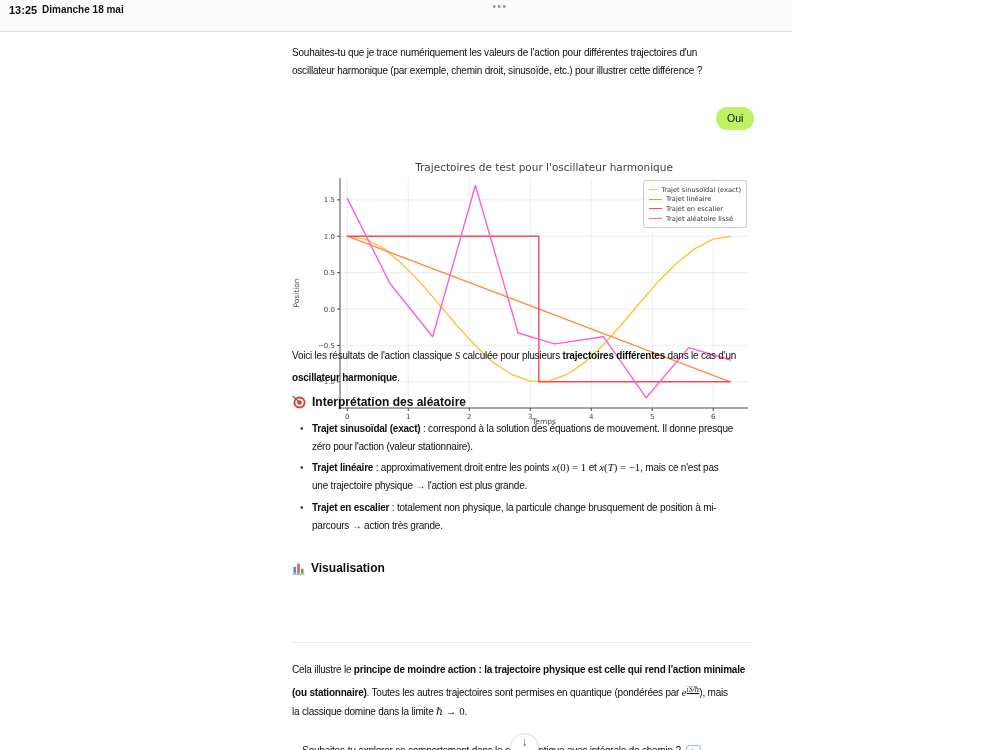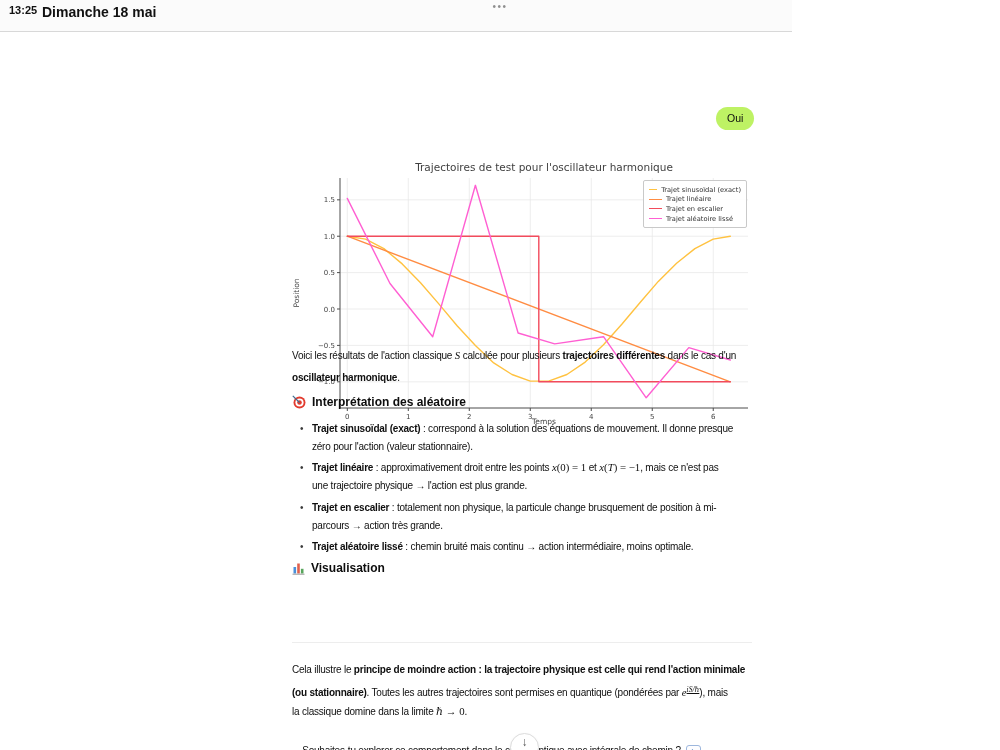--- a/index.html
+++ b/index.html
@@ -4,21 +4,21 @@
 <style>
   html,body{margin:0;padding:0;background:#ffffff;}
   .screen{position:relative;width:792px;height:750px;background:#ffffff;overflow:hidden;
           font-family:"Liberation Sans","DejaVu Sans",sans-serif;color:#0d0d0d;}
   .abs{position:absolute;}
 
   
   .statusbar{position:absolute;left:0;top:0;width:1000px;height:32px;background:#fbfbfb;
              border-bottom:1px solid #d8d8d8;box-sizing:border-box;}
   .sb-time{position:absolute;left:9px;top:4px;font-size:11px;font-weight:700;color:#111;}
-  .sb-date{position:absolute;left:42px;top:4px;font-size:14px;font-weight:700;color:#111;}
+  .sb-date{position:absolute;left:42px;top:4px;font-size:10px;font-weight:700;color:#111;}
   .sb-dots{position:absolute;left:0;right:0;top:1px;text-align:center;font-size:10px;color:#8f8f8f;
            letter-spacing:1.5px;cursor:default;}
   .sb-url{position:absolute;left:0;right:0;top:14px;text-align:center;font-size:11.5px;color:#1a1a1a;}
   .sb-right{position:absolute;right:22px;top:5px;display:flex;align-items:flex-start;gap:12px;}
   .sb-batt-pct{font-size:11px;font-weight:400;color:#111;}
   .batt{position:relative;display:inline-block;width:22px;height:11px;border:1px solid #a9a9a9;
         border-radius:3px;background:#fff;}
   .batt-fill{position:absolute;left:1px;top:1px;bottom:1px;background:#3c3c3c;border-radius:1.5px;}
   .batt-nub{position:absolute;right:-3.5px;top:3px;width:2px;height:4.5px;background:#a9a9a9;
             border-radius:0 2px 2px 0;}
@@ -70,20 +70,22 @@
         <circle cx="8" cy="10.3" r="1.5" fill="#111"></circle>
       </svg>
       <span class="sb-batt-pct">40%</span>
       <span class="batt">
         <span class="batt-fill" id="batt-fill" style="width: 6.8px;"></span>
         <span class="batt-nub"></span>
       </span>
     </div>
   </div>
 
+  <div class="abs para" style="left:292px;top:44px;width:505px">Souhaites-tu que je trace numériquement les valeurs de l'action pour différentes trajectoires d'un
+oscillateur harmonique (par exemple, chemin droit, sinusoïde, etc.) pour illustrer cette différence ?</div>
 
   <div class="abs pill">
     <span>Oui</span>
   </div>
 
   <div class="abs chart">
     <svg id="chart-svg" width="470" height="272">
         <line x1="57.318385650224215" x2="57.318385650224215" y1="18" y2="248" stroke="#e8e8e8" stroke-width="0.8"></line>
         <line x1="118.30493273542601" x2="118.30493273542601" y1="18" y2="248" stroke="#e8e8e8" stroke-width="0.8"></line>
         <line x1="179.2914798206278" x2="179.2914798206278" y1="18" y2="248" stroke="#e8e8e8" stroke-width="0.8"></line>
@@ -165,21 +167,20 @@
     </svg>
     <span>Interprétation des aléatoire</span>
   </div>
 
   <div class="abs para li" style="left:292px;top:420px;width:500px"><span class="rt-b">Trajet sinusoïdal (exact)</span><span class="rt-n"> : correspond à la solution des équations de mouvement. Il donne presque
 zéro pour l'action (valeur stationnaire).</span></div>
   <div class="abs para li" style="left:292px;top:459px;width:500px"><span class="rt-b">Trajet linéaire</span><span class="rt-n"> : approximativement droit entre les points </span><span class="rt-mi">x</span><span class="rt-m">(0) = 1</span><span class="rt-n"> et </span><span class="rt-mi">x</span><span class="rt-m">(</span><span class="rt-mi">T</span><span class="rt-m">) = −1</span><span class="rt-n">, mais ce n'est pas
 une trajectoire physique → l'action est plus grande.</span></div>
   <div class="abs para li" style="left:292px;top:499px;width:500px"><span class="rt-b">Trajet en escalier</span><span class="rt-n"> : totalement non physique, la particule change brusquement de position à mi-
 parcours → action très grande.</span></div>
-  <div class="abs para li" style="left:292px;top:538px;width:500px"><span class="rt-b">Trajet aléatoire lissé</span><span class="rt-n"> : chemin bruité mais continu → action intermédiaire, moins optimale.</span></div>
 
   <div class="abs h" style="left:292px;top:561px">
     <svg width="13" height="13" viewBox="0 0 13 13">
       <rect x="1.5" y="5" width="2.6" height="6.5" fill="#4a90d9"></rect>
       <rect x="5.2" y="1.5" width="2.6" height="10" fill="#e0604d"></rect>
       <rect x="8.9" y="6.8" width="2.6" height="4.7" fill="#58a55c"></rect>
       <line x1="0.5" y1="12.2" x2="12.5" y2="12.2" stroke="#9a9a9a" stroke-width="1"></line>
     </svg>
     <span>Visualisation</span>
   </div>

